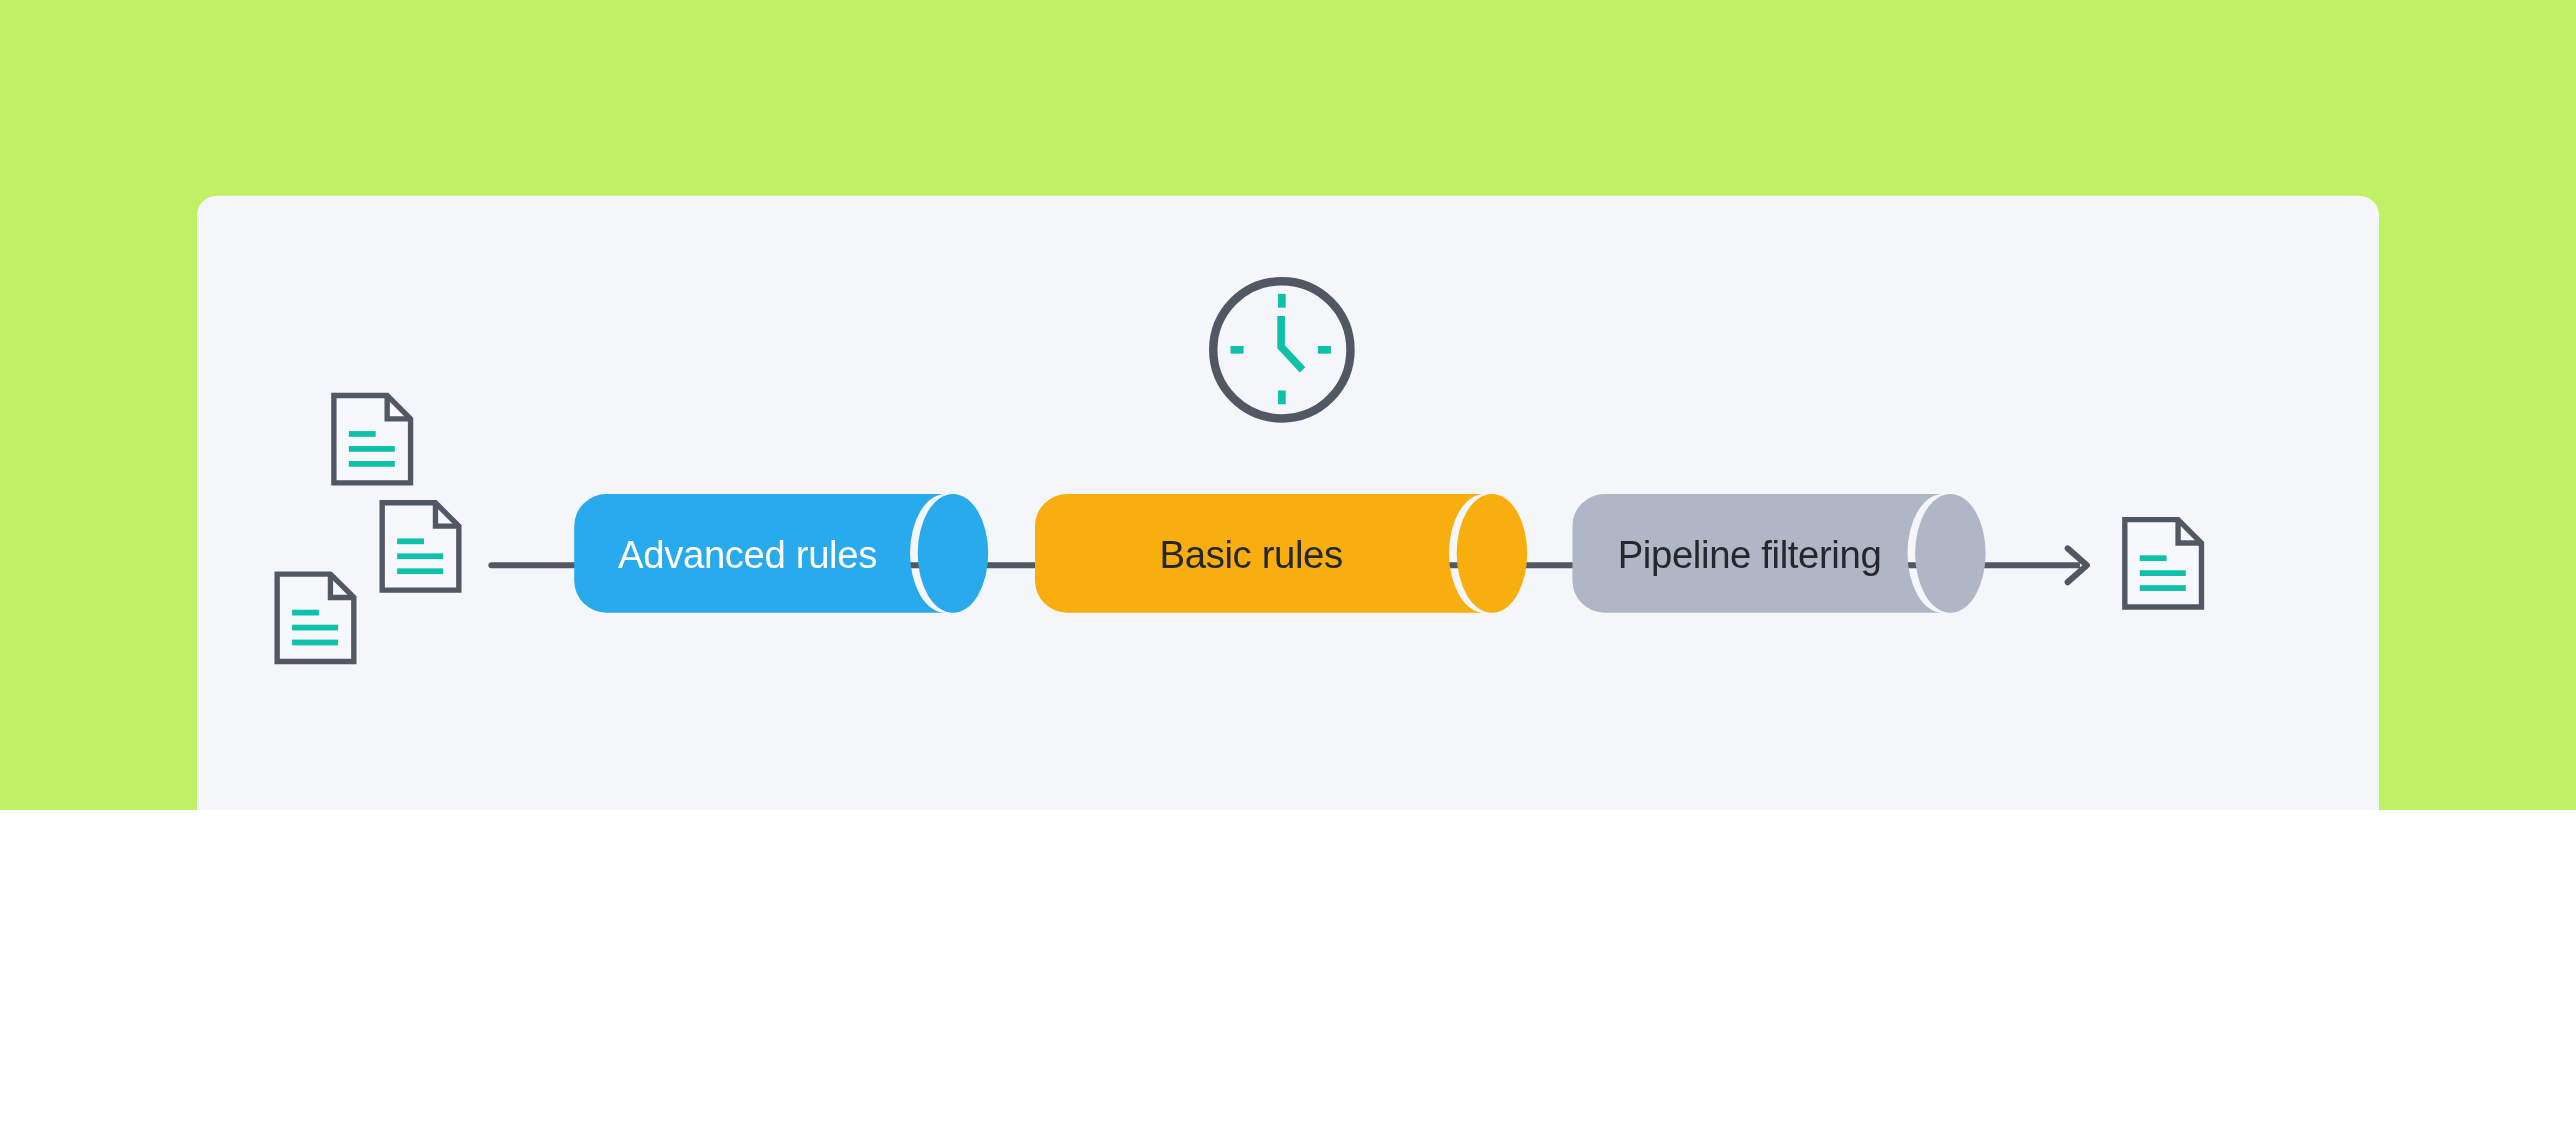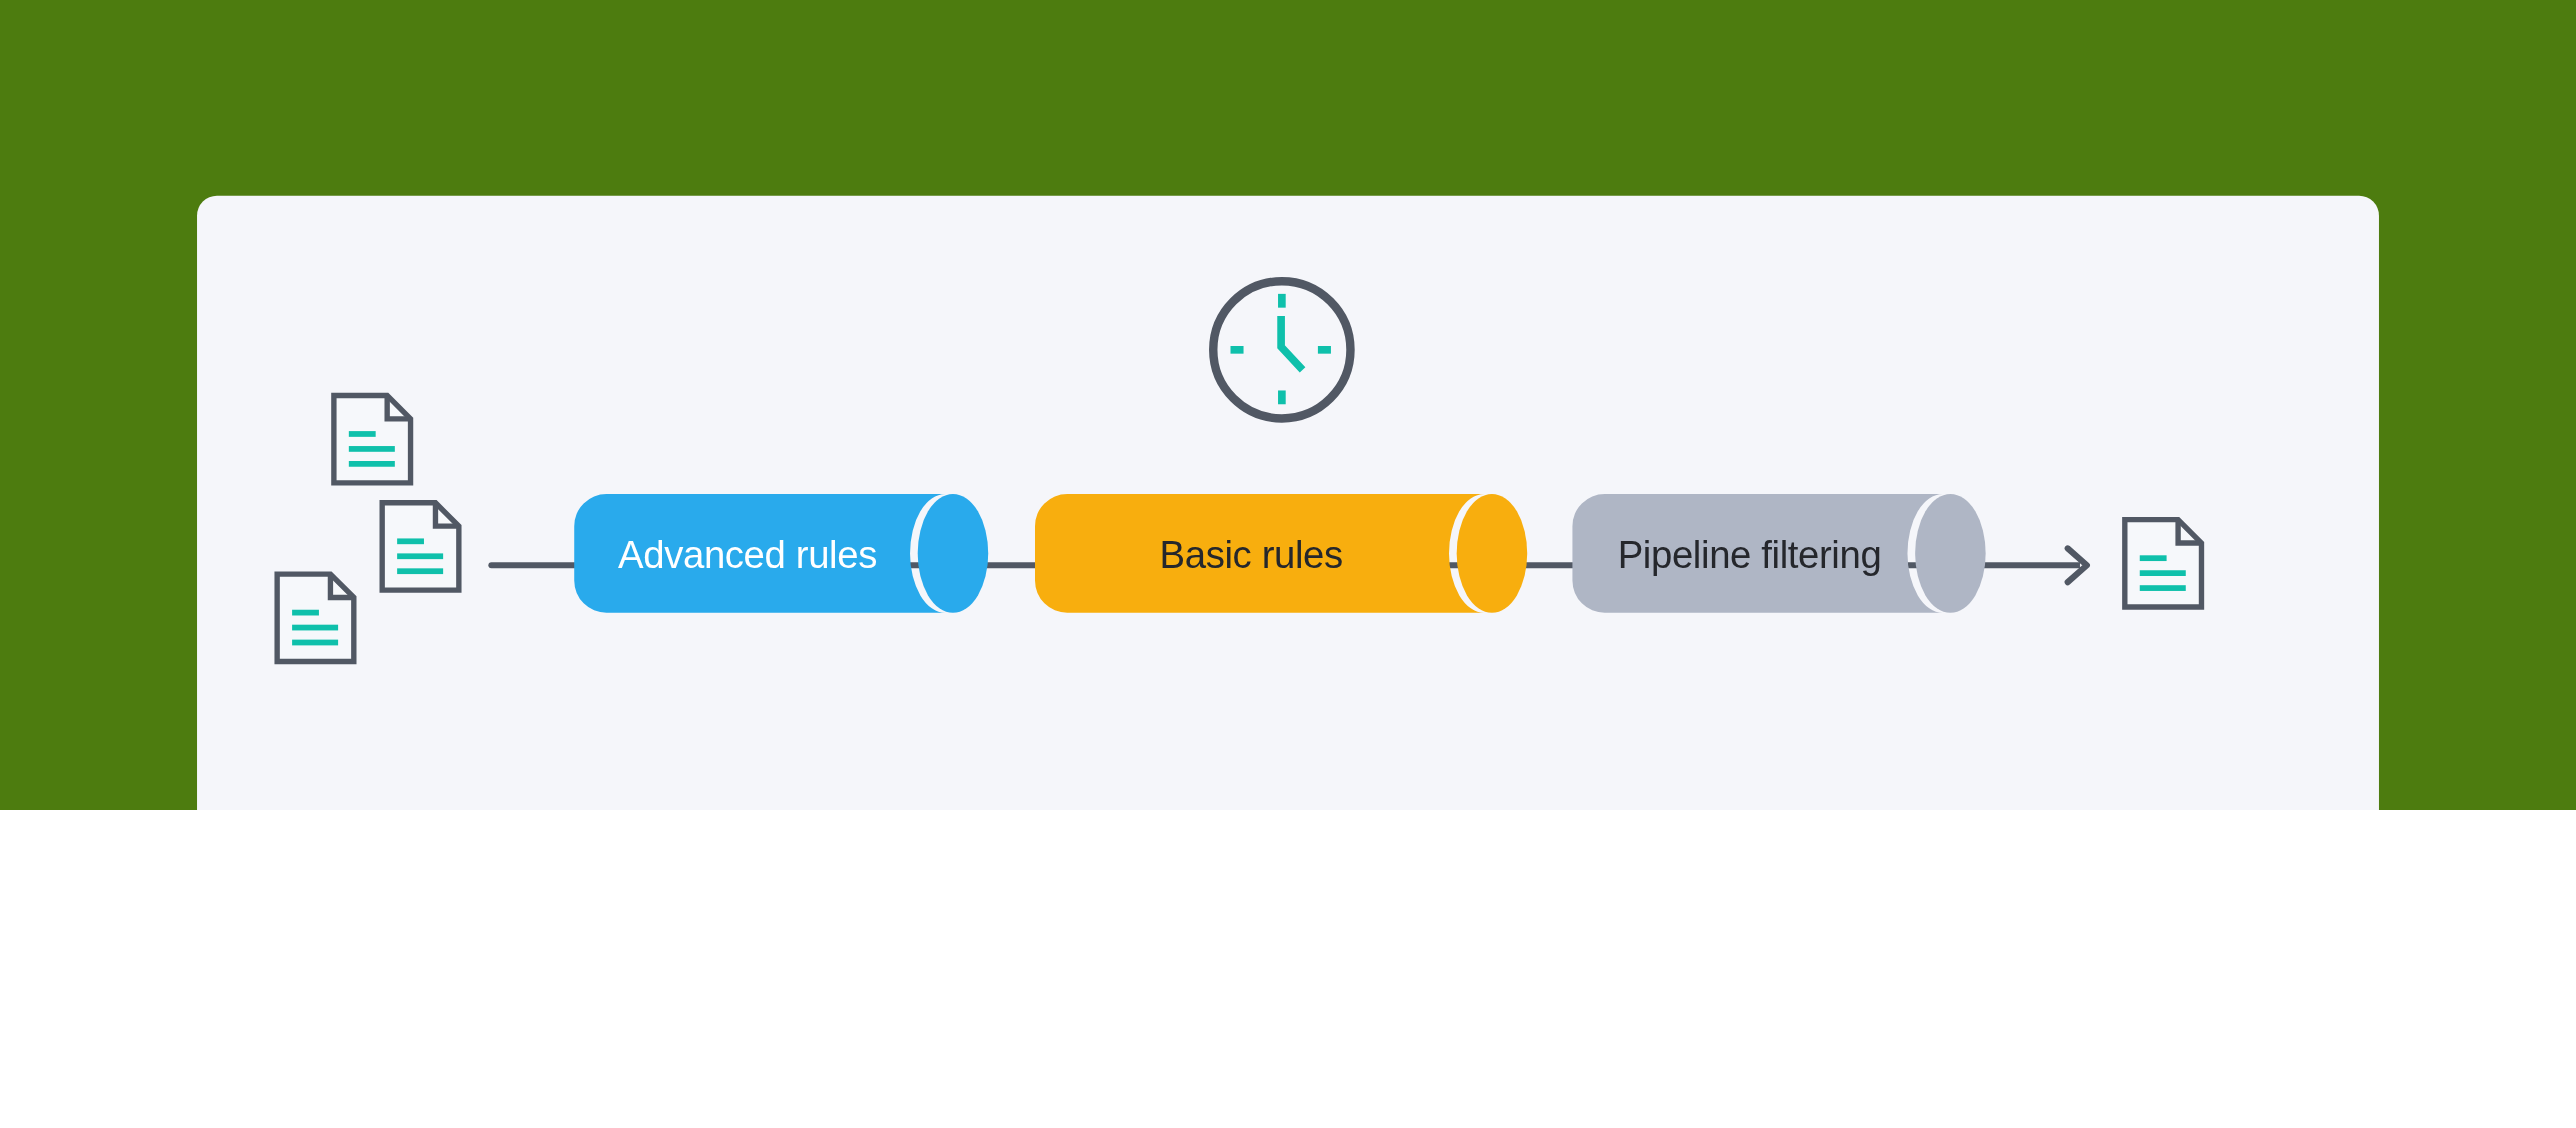--- a/index.html
+++ b/index.html
@@ -1,17 +1,17 @@
 <!DOCTYPE html>
 <html style="font-size:12.3px"><head>
 <meta charset="utf-8">
 <style>
   html,body{margin:0;padding:0;}
   body{background:#ffffff;font-family:"Liberation Sans",sans-serif;}
-  .canvas{position:relative;width:2576px;height:810px;background:#4d7c0f;overflow:hidden;}
+  .canvas{position:relative;width:2576px;height:810px;background:#bef264;overflow:hidden;}
   svg{position:absolute;left:0;top:0;display:block;}
   .connector{stroke:#515864;stroke-width:8;fill:none;}
   .arrow-head{stroke:#515864;stroke-width:8;fill:none;stroke-linecap:round;stroke-linejoin:round;}
   .doc-outline{fill:#f6f8fb;stroke:#515864;stroke-width:7;stroke-linejoin:miter;}
   .doc-fold{fill:none;stroke:#515864;stroke-width:7;stroke-linejoin:miter;}
   .fill-teal{fill:#0fc0ab;}
   .clock-ring{fill:none;stroke:#515864;stroke-width:11;}
   .clock-hands{fill:none;stroke:#0fc0ab;stroke-width:10;stroke-linecap:butt;stroke-linejoin:miter;}
   .stage-label{font-family:"Liberation Sans",sans-serif;font-size:50px;font-weight:500;letter-spacing:-0.5px;}
 </style>

